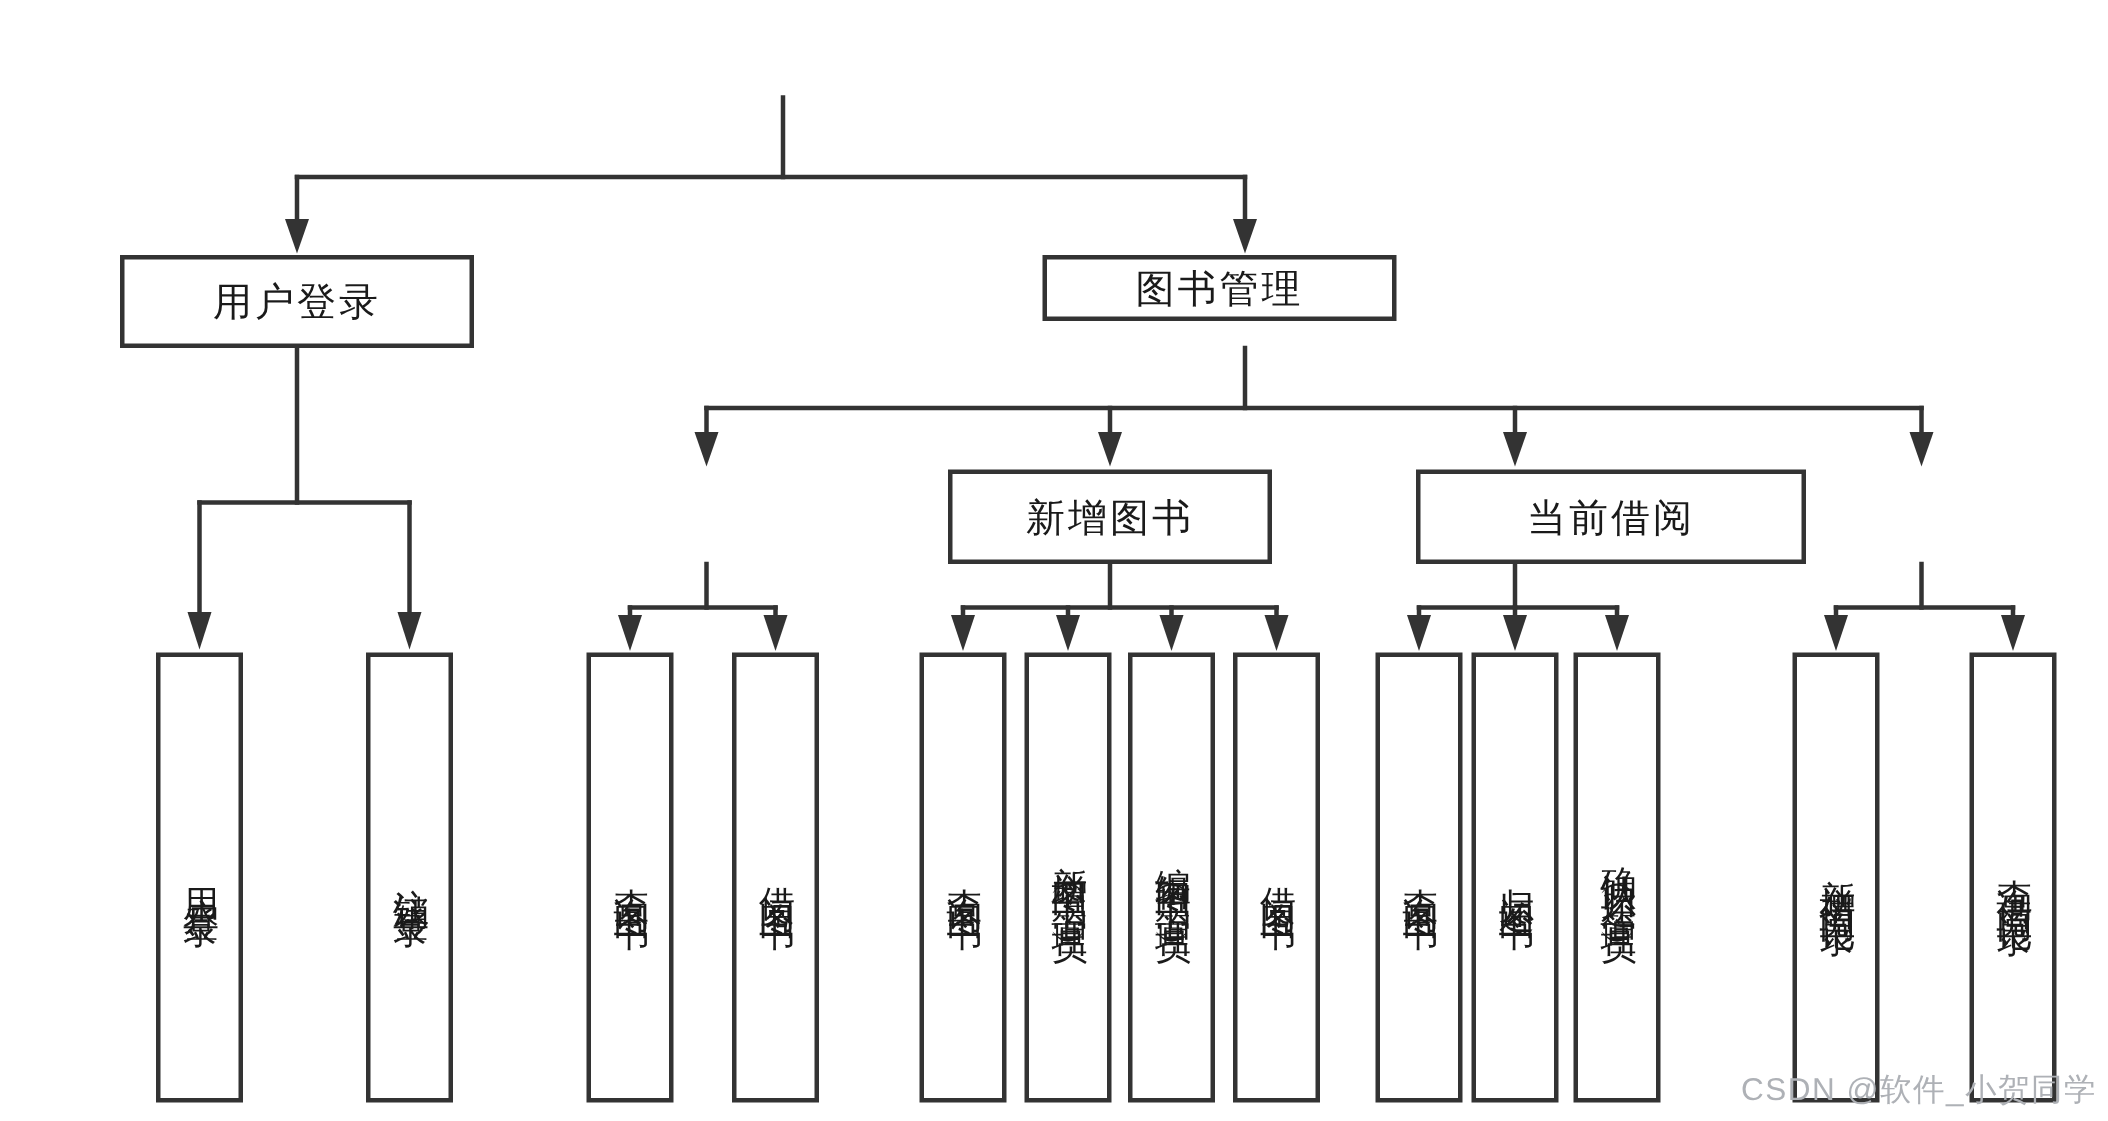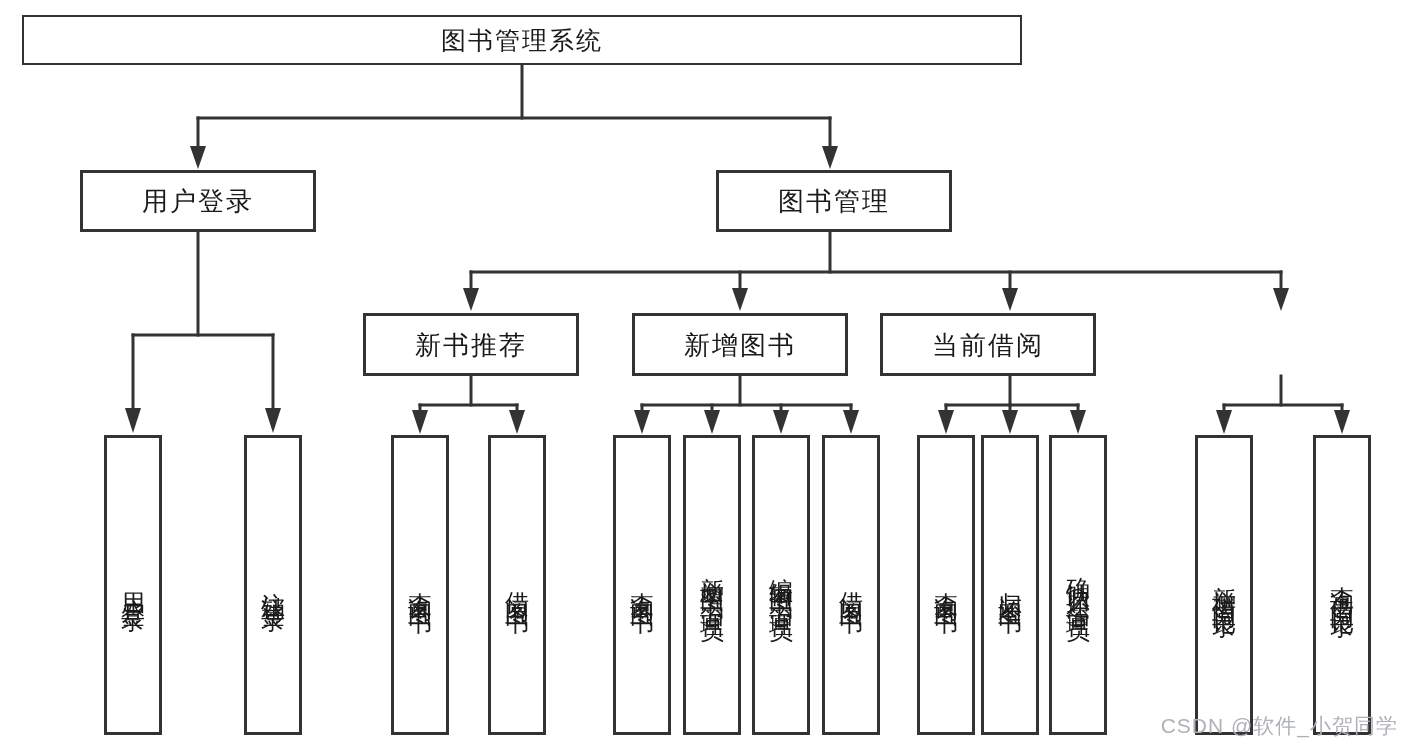--- a/index.html
+++ b/index.html
@@ -132,38 +132,32 @@
     <g stroke="#333333" stroke-width="3" stroke-linecap="square" fill="#333333">
       <line x1="1281" y1="376" x2="1281" y2="405"></line>
       <line x1="1224" y1="405" x2="1342" y2="405"></line>
       <line x1="1224" y1="405" x2="1224" y2="411"></line>
       <line x1="1342" y1="405" x2="1342" y2="411"></line>
       <polygon points="1216,410 1232,410 1224,434" stroke="none"></polygon>
       <polygon points="1334,410 1350,410 1342,434" stroke="none"></polygon>
     </g>
   </svg>
 
-  <div class="box h root" style="left:22px; top:15px; width:1000px; height:50px">
-    <span class="lbl">图书管理系统</span>
-  </div>
 
   <div class="box h" style="left:80px; top:170px; width:236px; height:62px">
     <span class="lbl">用户登录</span>
   </div>
-  <div class="box h" style="left:716px; top:170px; width:236px; height:62px">
+  <div class="box h" style="left:695px; top:170px; width:236px; height:44px">
     <span class="lbl">图书管理</span>
   </div>
 
-  <div class="box h" style="left:363px; top:313px; width:216px; height:63px">
-    <span class="lbl">新书推荐</span>
-  </div>
   <div class="box h" style="left:632px; top:313px; width:216px; height:63px">
     <span class="lbl">新增图书</span>
   </div>
-  <div class="box h" style="left:880px; top:313px; width:216px; height:63px">
+  <div class="box h" style="left:944px; top:313px; width:260px; height:63px">
     <span class="lbl">当前借阅</span>
   </div>
 
   <div class="box v" style="left:104px; top:435px; width:58px; height:300px">
     <span class="lbl">用户登录</span>
   </div>
   <div class="box v" style="left:244px; top:435px; width:58px; height:300px">
     <span class="lbl">注销登录</span>
   </div>
 

